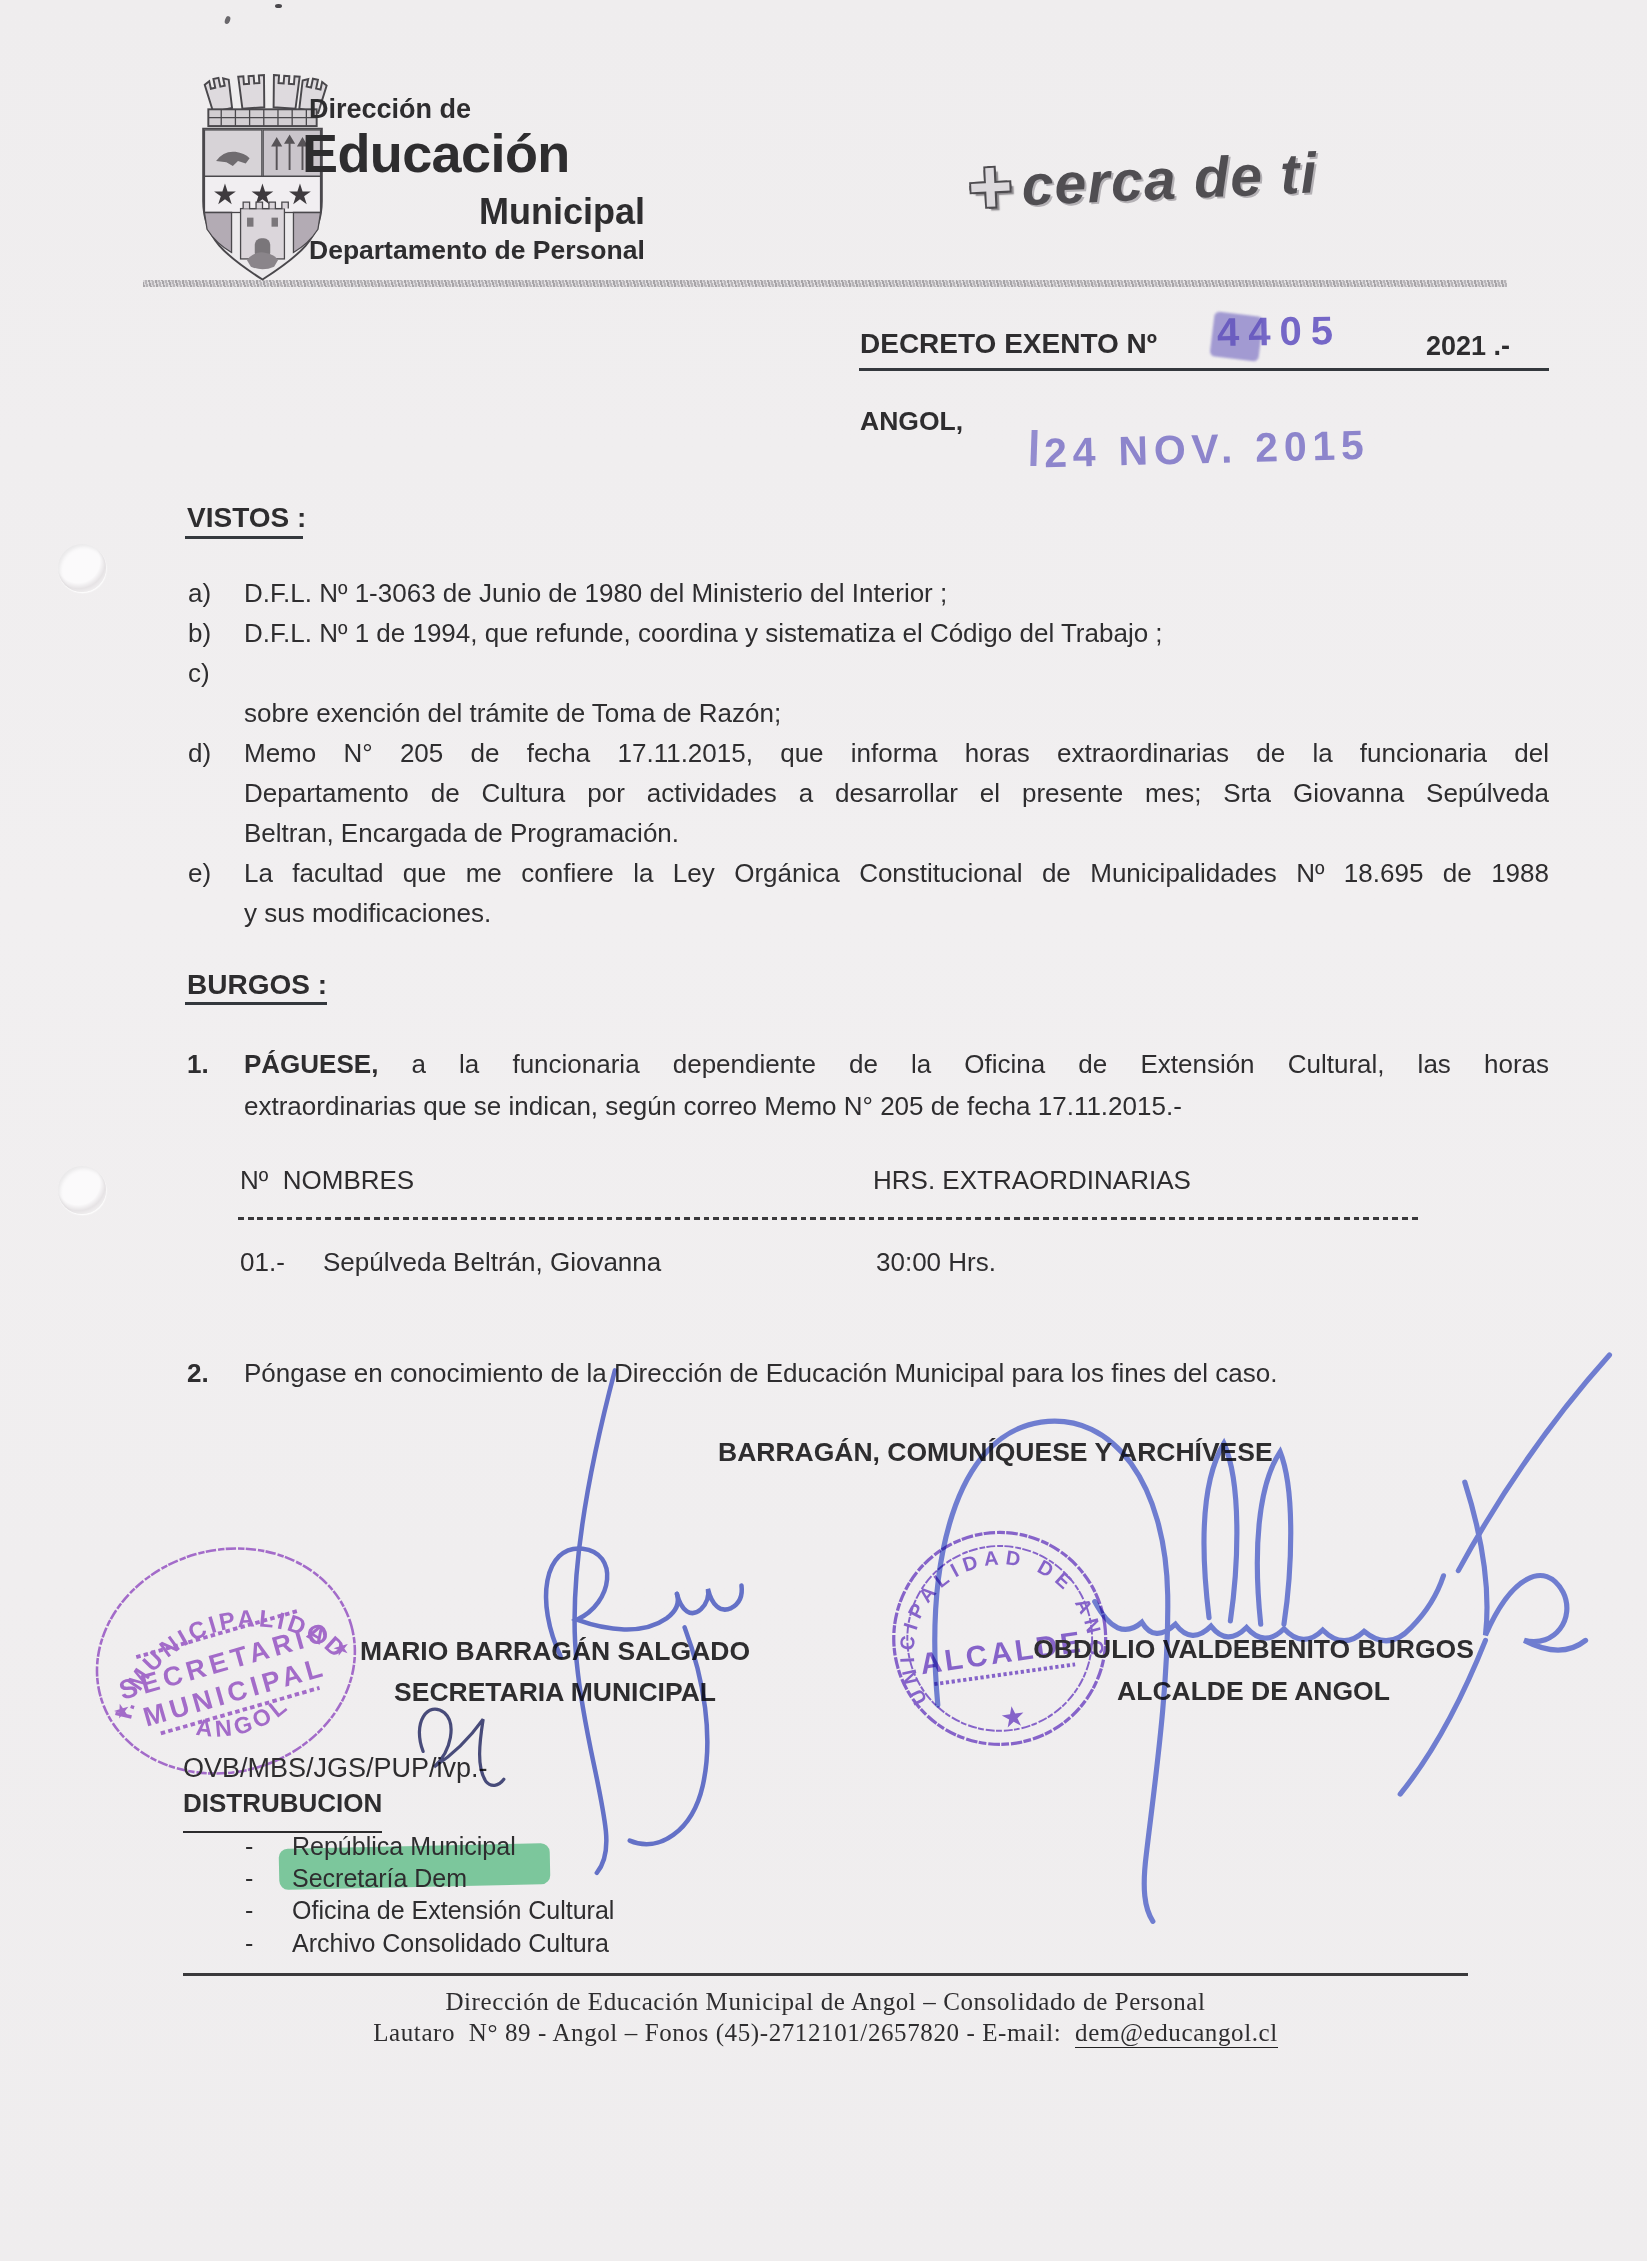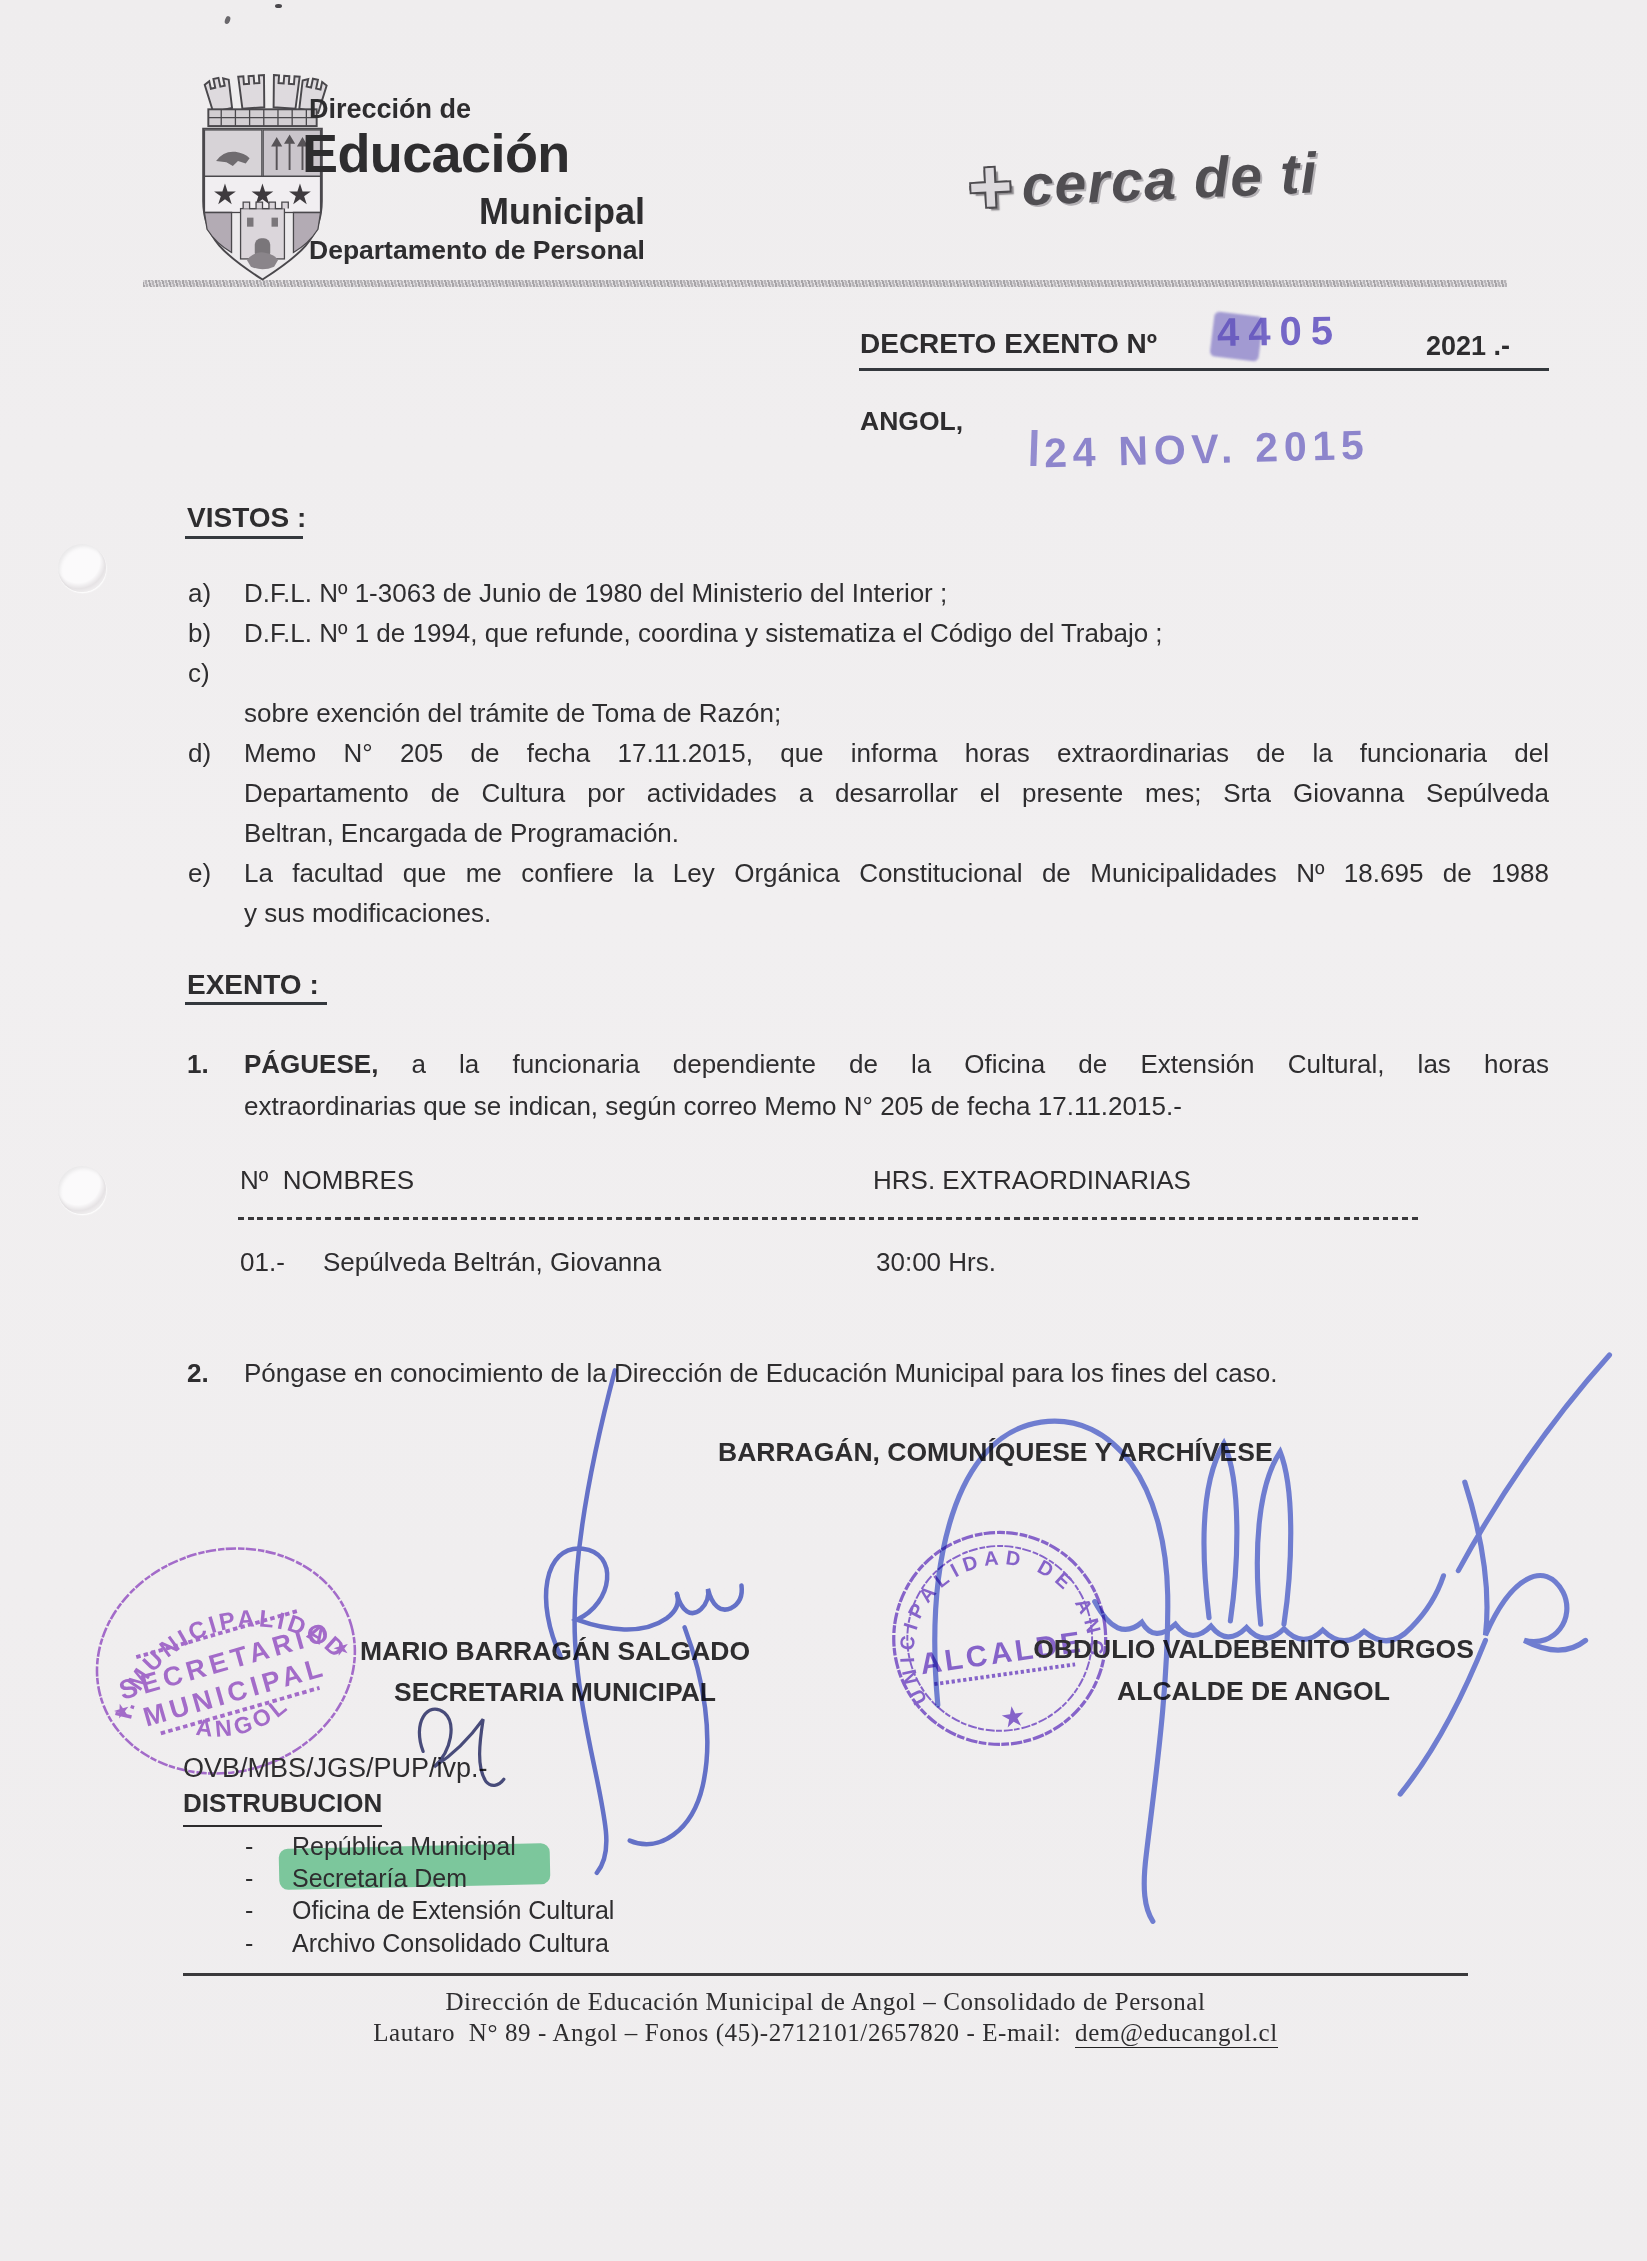--- a/index.html
+++ b/index.html
@@ -29,21 +29,21 @@
         text-shadow:-1.9px -1.9px 0 #4e4c50,1.9px -1.9px 0 #4e4c50,-1.9px 1.9px 0 #4e4c50,1.9px 1.9px 0 #4e4c50,3.9px 3.9px 1.3px #8a878b;}
   .slogan .words{font-size:57px;font-weight:bold;font-style:italic;color:#504e52;margin-left:9px;
         text-shadow:1.9px 1.9px 0 #b4b1b5;letter-spacing:1.3px;}
   .numstamp{position:absolute;font-weight:bold;font-size:40px;letter-spacing:9px;color:#6b5cc4;
         transform:rotate(-1deg);opacity:.92;}
   .numsmudge{position:absolute;width:49px;height:45px;background:rgba(99,85,186,.55);border-radius:5.2px;
         transform:rotate(7deg);filter:blur(1.3px);}
   .datestamp{position:absolute;font-weight:bold;font-size:41px;letter-spacing:5.8px;color:#837ac9;
         transform:rotate(-1.5deg);opacity:.9;}
   .datebar{position:absolute;width:5.8px;height:36px;background:#837ac9;transform:rotate(2deg);opacity:.85;}
-  .uline{border-bottom:2.6px solid #2c2b2d;padding-bottom:7px;}
+  .uline{border-bottom:2.6px solid #2c2b2d;padding-bottom:13px;}
   .email{border-bottom:1.9px solid #222;padding-bottom:1.3px;}
 </style>
 </head>
 <body>
 
 <div class="page">
 
   <div class="speck" style="left:275px;top:3.9px;width:7px;height:4.5px;"></div>
   <div class="speck" style="left:225px;top:15.5px;width:4.5px;height:8.4px;transform:rotate(20deg);background:#6a686c;"></div>
   <div class="hole" style="left:58px;top:544px;"></div>
@@ -123,21 +123,21 @@
 
   <div class="t body40" style="left:188px;top:739px;">d)</div>
   <div class="jline" style="left:244px;top:739px;">Memo N° 205 de fecha 17.11.2015, que informa horas extraordinarias de la funcionaria del</div>
   <div class="jline" style="left:244px;top:779px;">Departamento de Cultura por actividades a desarrollar el presente mes; Srta Giovanna Sepúlveda</div>
   <div class="t body40" style="left:244px;top:819px;">Beltran, Encargada de Programación.</div>
 
   <div class="t body40" style="left:188px;top:859px;">e)</div>
   <div class="jline" style="left:244px;top:859px;">La facultad que me confiere la Ley Orgánica Constitucional de Municipalidades Nº 18.695 de 1988</div>
   <div class="t body40" style="left:244px;top:899px;">y sus modificaciones.</div>
 
-  <div class="t b" style="left:187px;top:969px;font-size:28px;">EXENTO :</div>
+  <div class="t b" style="left:187px;top:969px;font-size:28px;">BURGOS :</div>
   <div class="rule" style="left:185px;top:1002px;width:142px;height:2.6px;"></div>
 
   <div class="t b body40" style="left:187px;top:1050px;">1.</div>
   <div class="jline" style="left:244px;top:1050px;"><span class="b">PÁGUESE,</span><span> a la funcionaria dependiente de la Oficina de Extensión Cultural, las horas</span></div>
   <div class="t body40" style="left:244px;top:1092px;">extraordinarias que se indican, según correo Memo N° 205 de fecha 17.11.2015.-</div>
 
   <div class="t body40" style="left:240px;top:1166px;">Nº  NOMBRES</div>
   <div class="t body40" style="left:873px;top:1166px;">HRS. EXTRAORDINARIAS</div>
   <div class="dashrule" style="left:238px;top:1217px;width:1183px;"></div>
   <div class="t body40" style="left:240px;top:1248px;">01.-</div>

